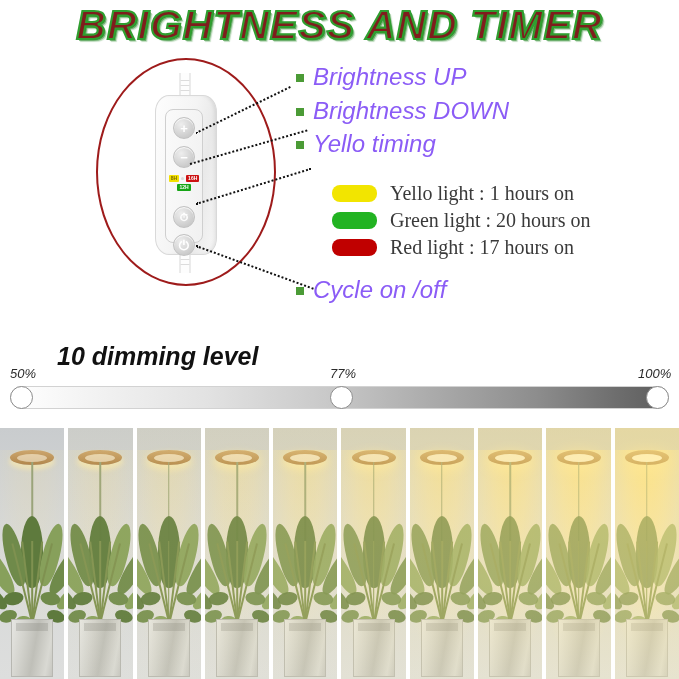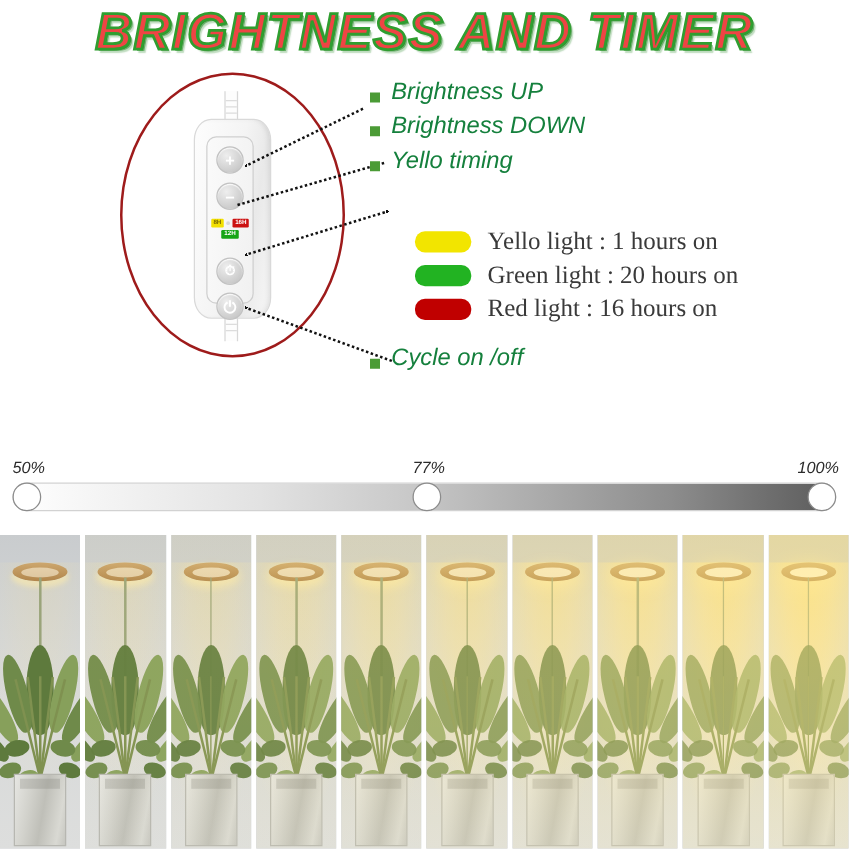--- a/index.html
+++ b/index.html
@@ -14,21 +14,21 @@
 
   
   .title{
     position:absolute;left:0;top:2px;width:679px;
     text-align:center;
     font-family:"Liberation Sans",sans-serif;
     font-size:41px;
     font-weight:bold;
     font-style:italic;
     letter-spacing:1px;
-    color:#ef4444;
+    color:#7f1d1d;
     -webkit-text-stroke:2.2px #2f9e2f;
     text-shadow:
        1px 1px 0 #2a8b2a,
        2px 2px 0 rgba(42,139,42,.55),
        3px 3px 1px rgba(42,139,42,.30);
     white-space:nowrap;
   }
 
   
   .circle{
@@ -85,21 +85,21 @@
 
   
   .callouts{position:absolute;left:296px;top:62px;width:383px;}
   .co-row{display:flex;align-items:flex-start;margin-bottom:3px;}
   .co-bullet{
     width:8px;height:8px;background:#4b9b36;flex:0 0 auto;
     margin-top:12px;margin-right:9px;
   }
   .co-text{
     font-family:"Liberation Sans",sans-serif;
-    font-style:italic;font-size:19px;color:#15803d;line-height:1.28;
+    font-style:italic;font-size:24px;color:#8b5cf6;line-height:1.28;
     white-space:nowrap;
   }
 
   
   .legend{position:absolute;left:332px;top:180px;}
   .lg-row{display:flex;align-items:center;height:27px;}
   .pill{width:45px;height:17px;border-radius:8px;flex:0 0 auto;margin-right:13px;}
   .pill.y{background:#f2e500;}
   .pill.g{background:#22b322;}
   .pill.r{background:#c00000;}
@@ -239,29 +239,30 @@
     <div class="lg-row">
       <span class="pill y"></span>
       <span class="lg-text">Yello light : 1 hours on</span>
     </div>
     <div class="lg-row">
       <span class="pill g"></span>
       <span class="lg-text">Green light : 20 hours on</span>
     </div>
     <div class="lg-row">
       <span class="pill r"></span>
-      <span class="lg-text">Red light : 16 hours on</span>
+      <span class="lg-text">Red light : 17 hours on</span>
     </div>
   </div>
 
   <div class="turnoff">
     <span class="co-bullet"></span>
     <span class="co-text">Cycle on /off</span>
   </div>
 
+  <div class="dim-title">10 dimming level</div>
 
   <div class="tick-lab" style="left:10px;top:366px;">50%</div>
   <div class="tick-lab" style="left:330px;top:366px;">77%</div>
   <div class="tick-lab" style="left:638px;top:366px;">100%</div>
 
   <div class="slider"></div>
   <div class="knob" style="left:10px;"></div>
   <div class="knob" style="left:330px;"></div>
   <div class="knob" style="left:646px;"></div>
 

